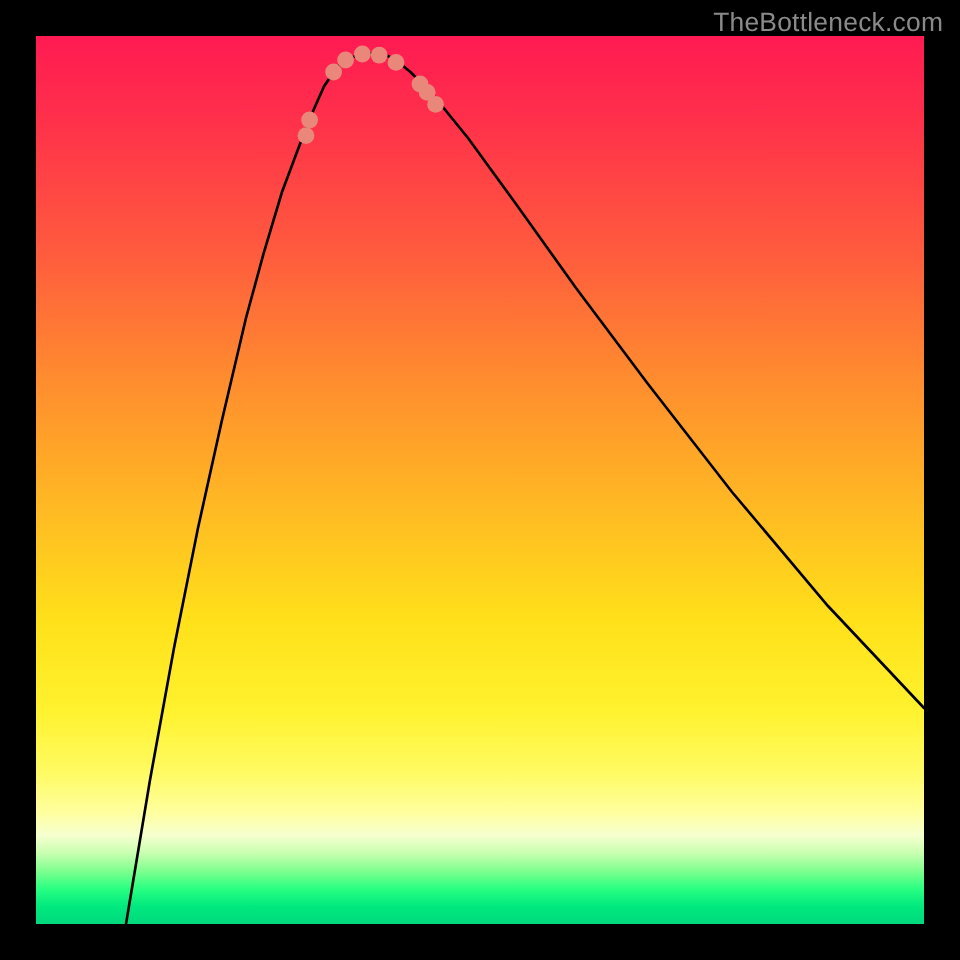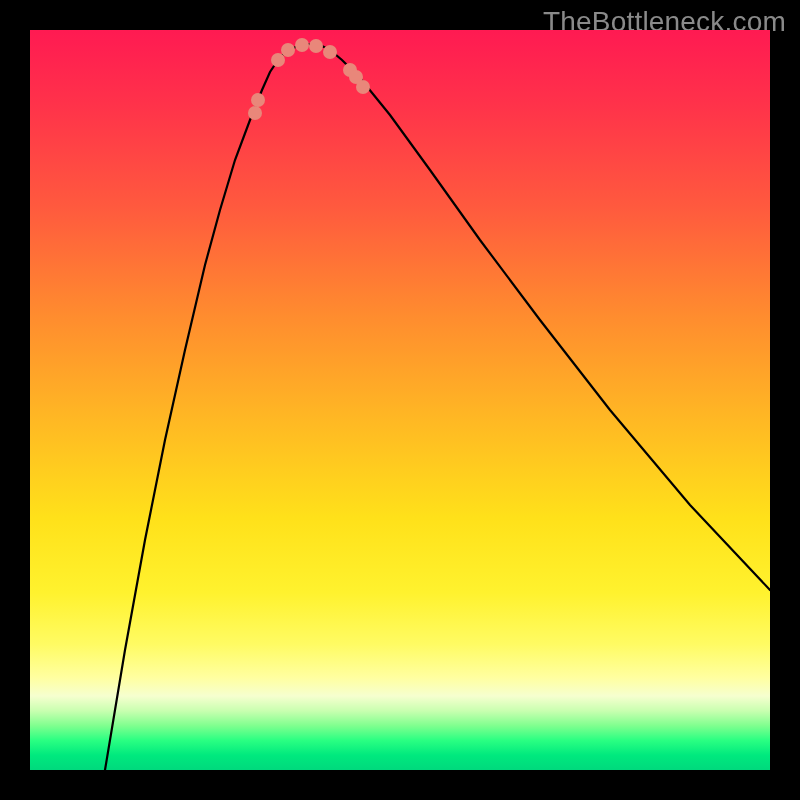--- a/index.html
+++ b/index.html
@@ -58,21 +58,21 @@
   }
   .marker {
     fill: #e9877a;
     stroke: none;
   }
   .watermark {
     position: absolute;
     top: 6px;
     right: 14px;
     color: #8a8a8a;
-    font-size: 28px;
+    font-size: 22px;
     letter-spacing: 0.2px;
     font-weight: 400;
   }
 </style>
 </head>
 <body>
 
 <div class="frame">
 
   <div class="watermark">TheBottleneck.com</div>

